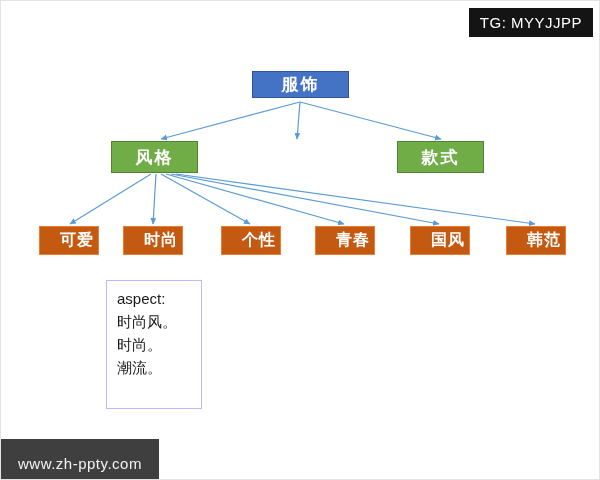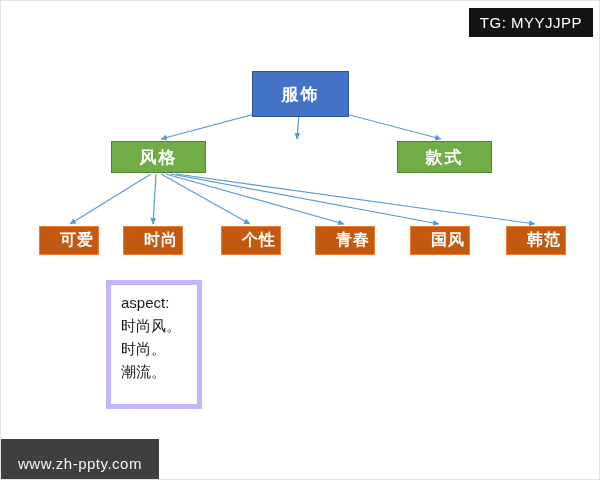--- a/index.html
+++ b/index.html
@@ -25,47 +25,47 @@
     display: flex;
     align-items: center;
     justify-content: center;
     color: #ffffff;
     font-weight: 700;
     letter-spacing: 2px;
     box-sizing: border-box;
   }
   .root-node {
     left: 251px; top: 70px;
-    width: 97px; height: 46px;
+    width: 97px; height: 27px;
     background: #4472C4;
     border: 1px solid #2f5597;
     font-size: 17px;
   }
   .l2-node {
     top: 140px;
-    width: 95px; height: 32px;
+    width: 87px; height: 32px;
     background: #70AD47;
     border: 1px solid #548235;
     font-size: 17px;
   }
   .l3-node {
     top: 225px;
     width: 60px; height: 29px;
     background: #C45911;
     border: 1px solid #ED7D31;
     font-size: 16px;
     letter-spacing: 1px;
     padding-left: 16px;
   }
   .note-box {
     position: absolute;
     left: 105px; top: 279px;
     width: 96px; height: 129px;
     background: #ffffff;
-    border: 5px solid #c4b5fd;
+    border: 1px solid #c4b5fd;
     box-sizing: border-box;
     padding: 6px 10px;
     color: #1a1a1a;
     font-size: 15px;
     line-height: 23px;
   }
   .tg-badge {
     position: absolute;
     top: 7px; right: 6px;
     background: #141414;

